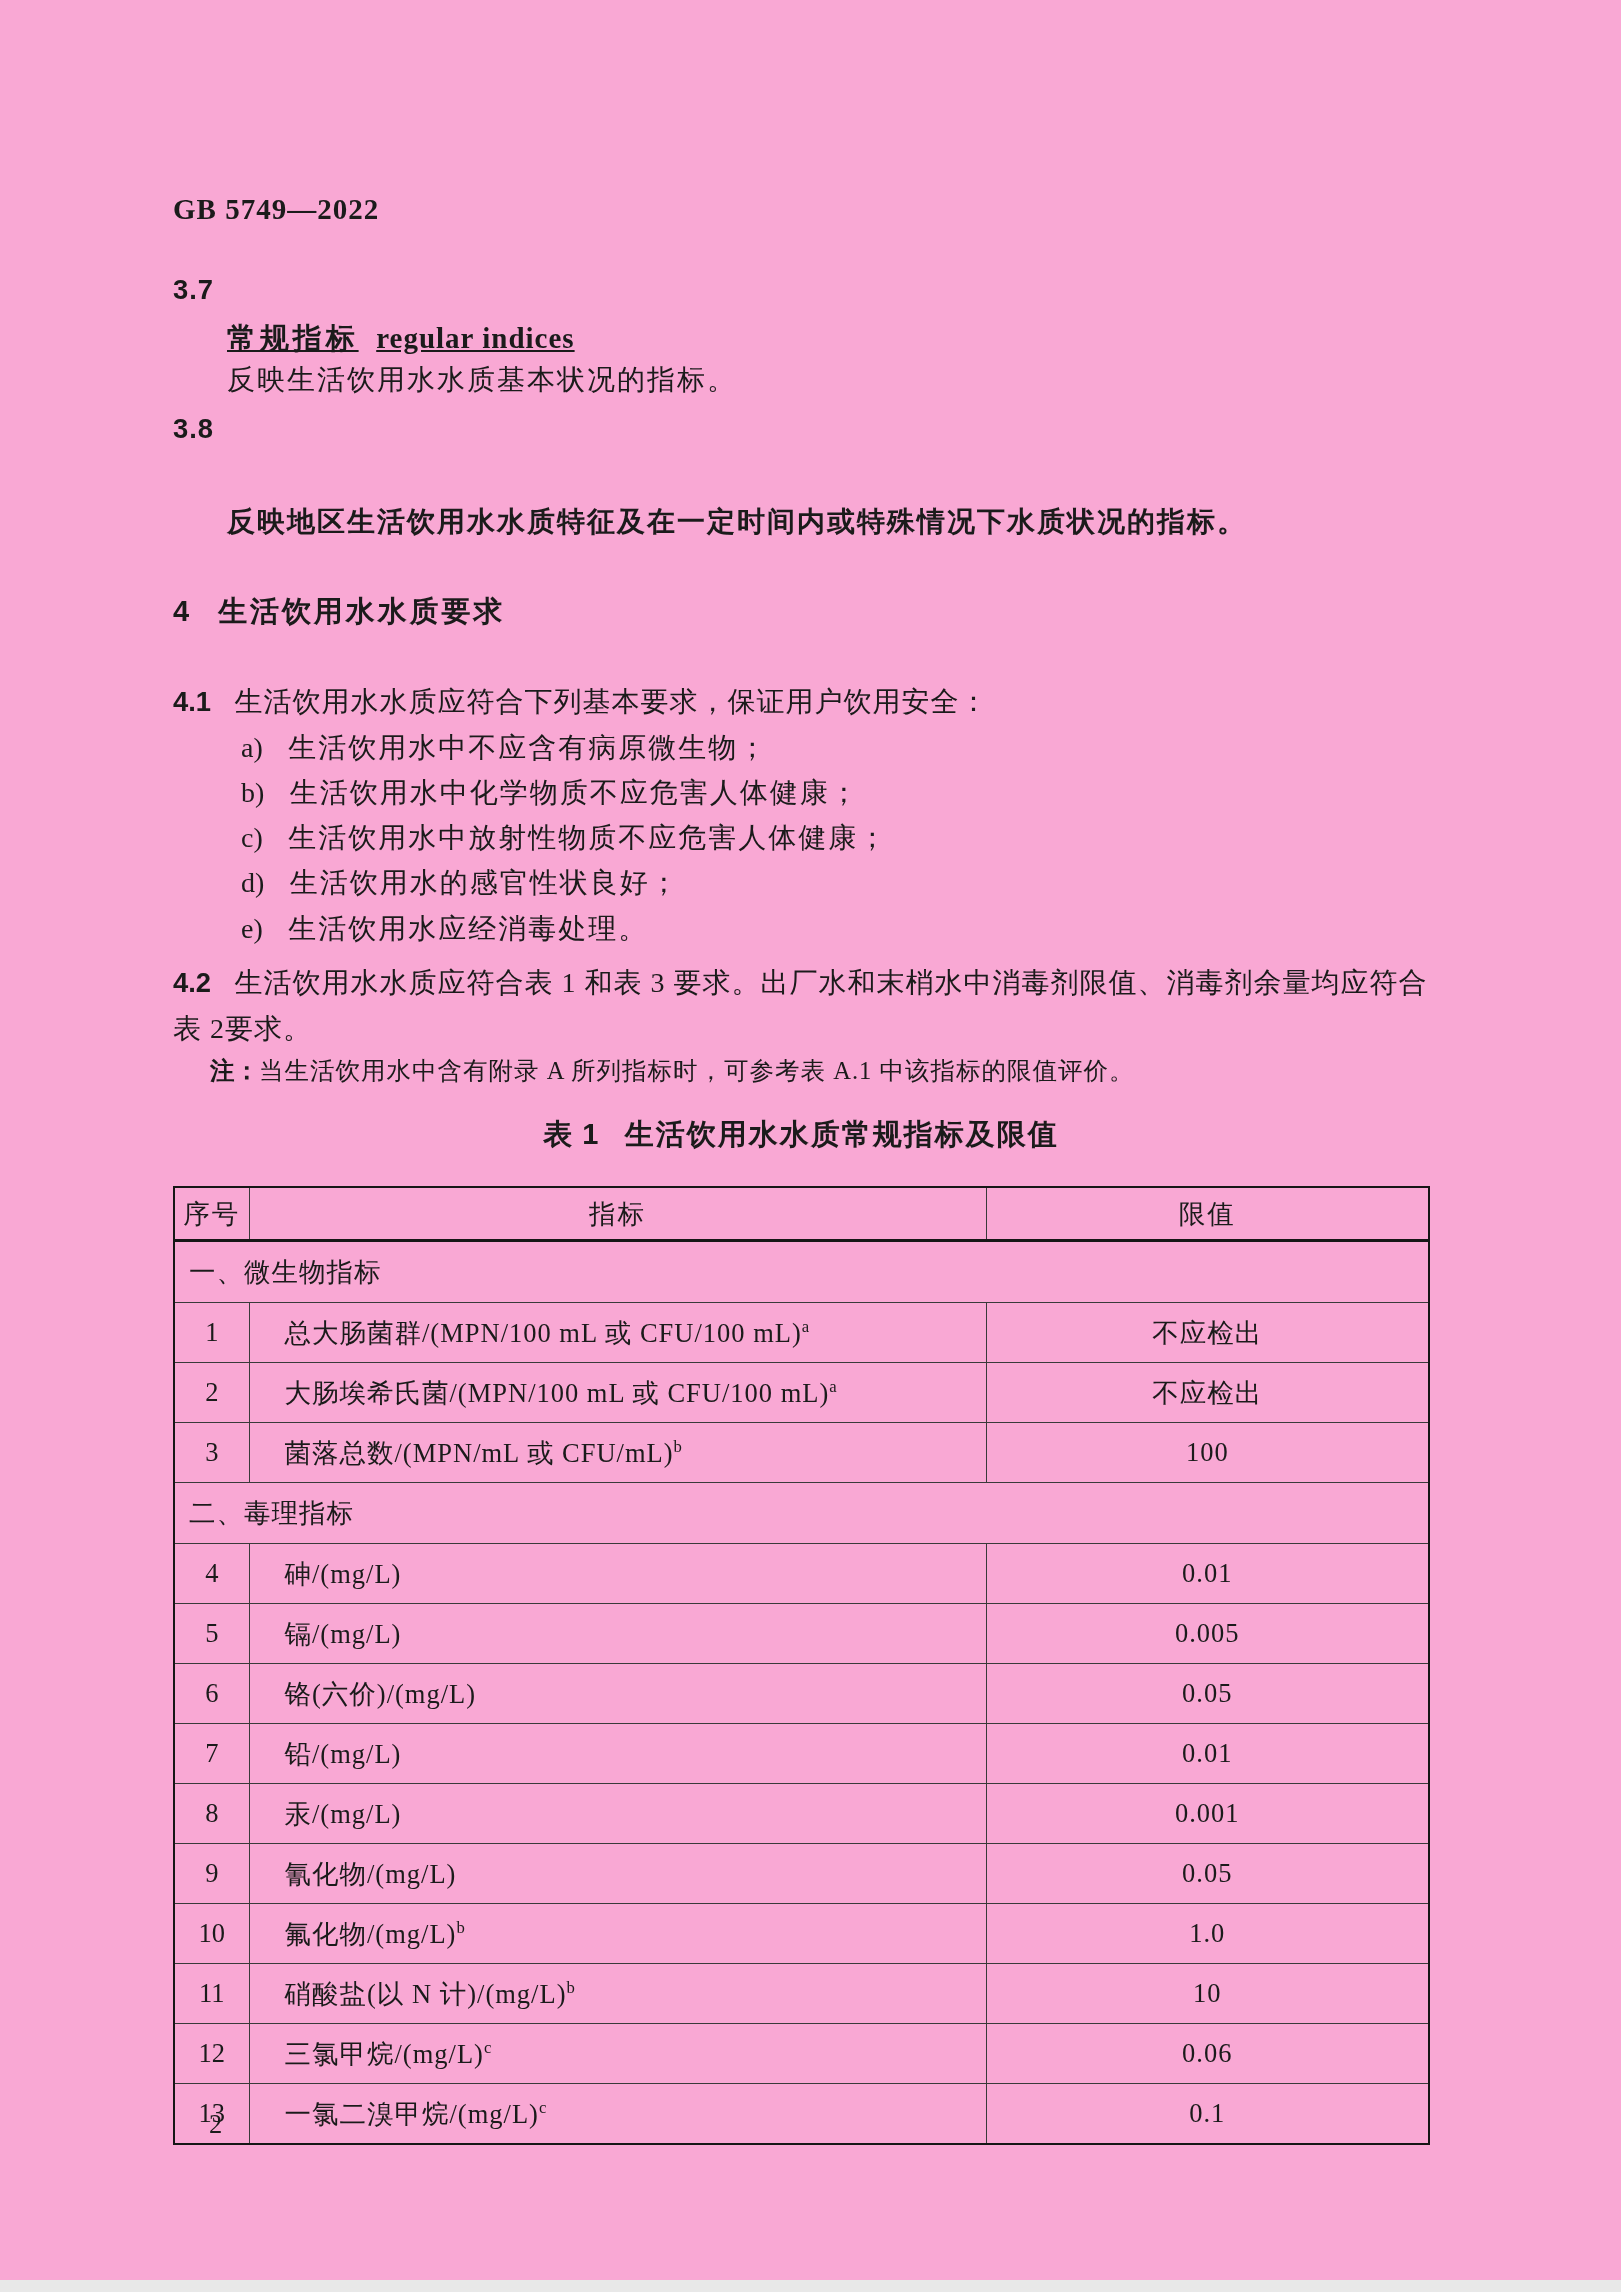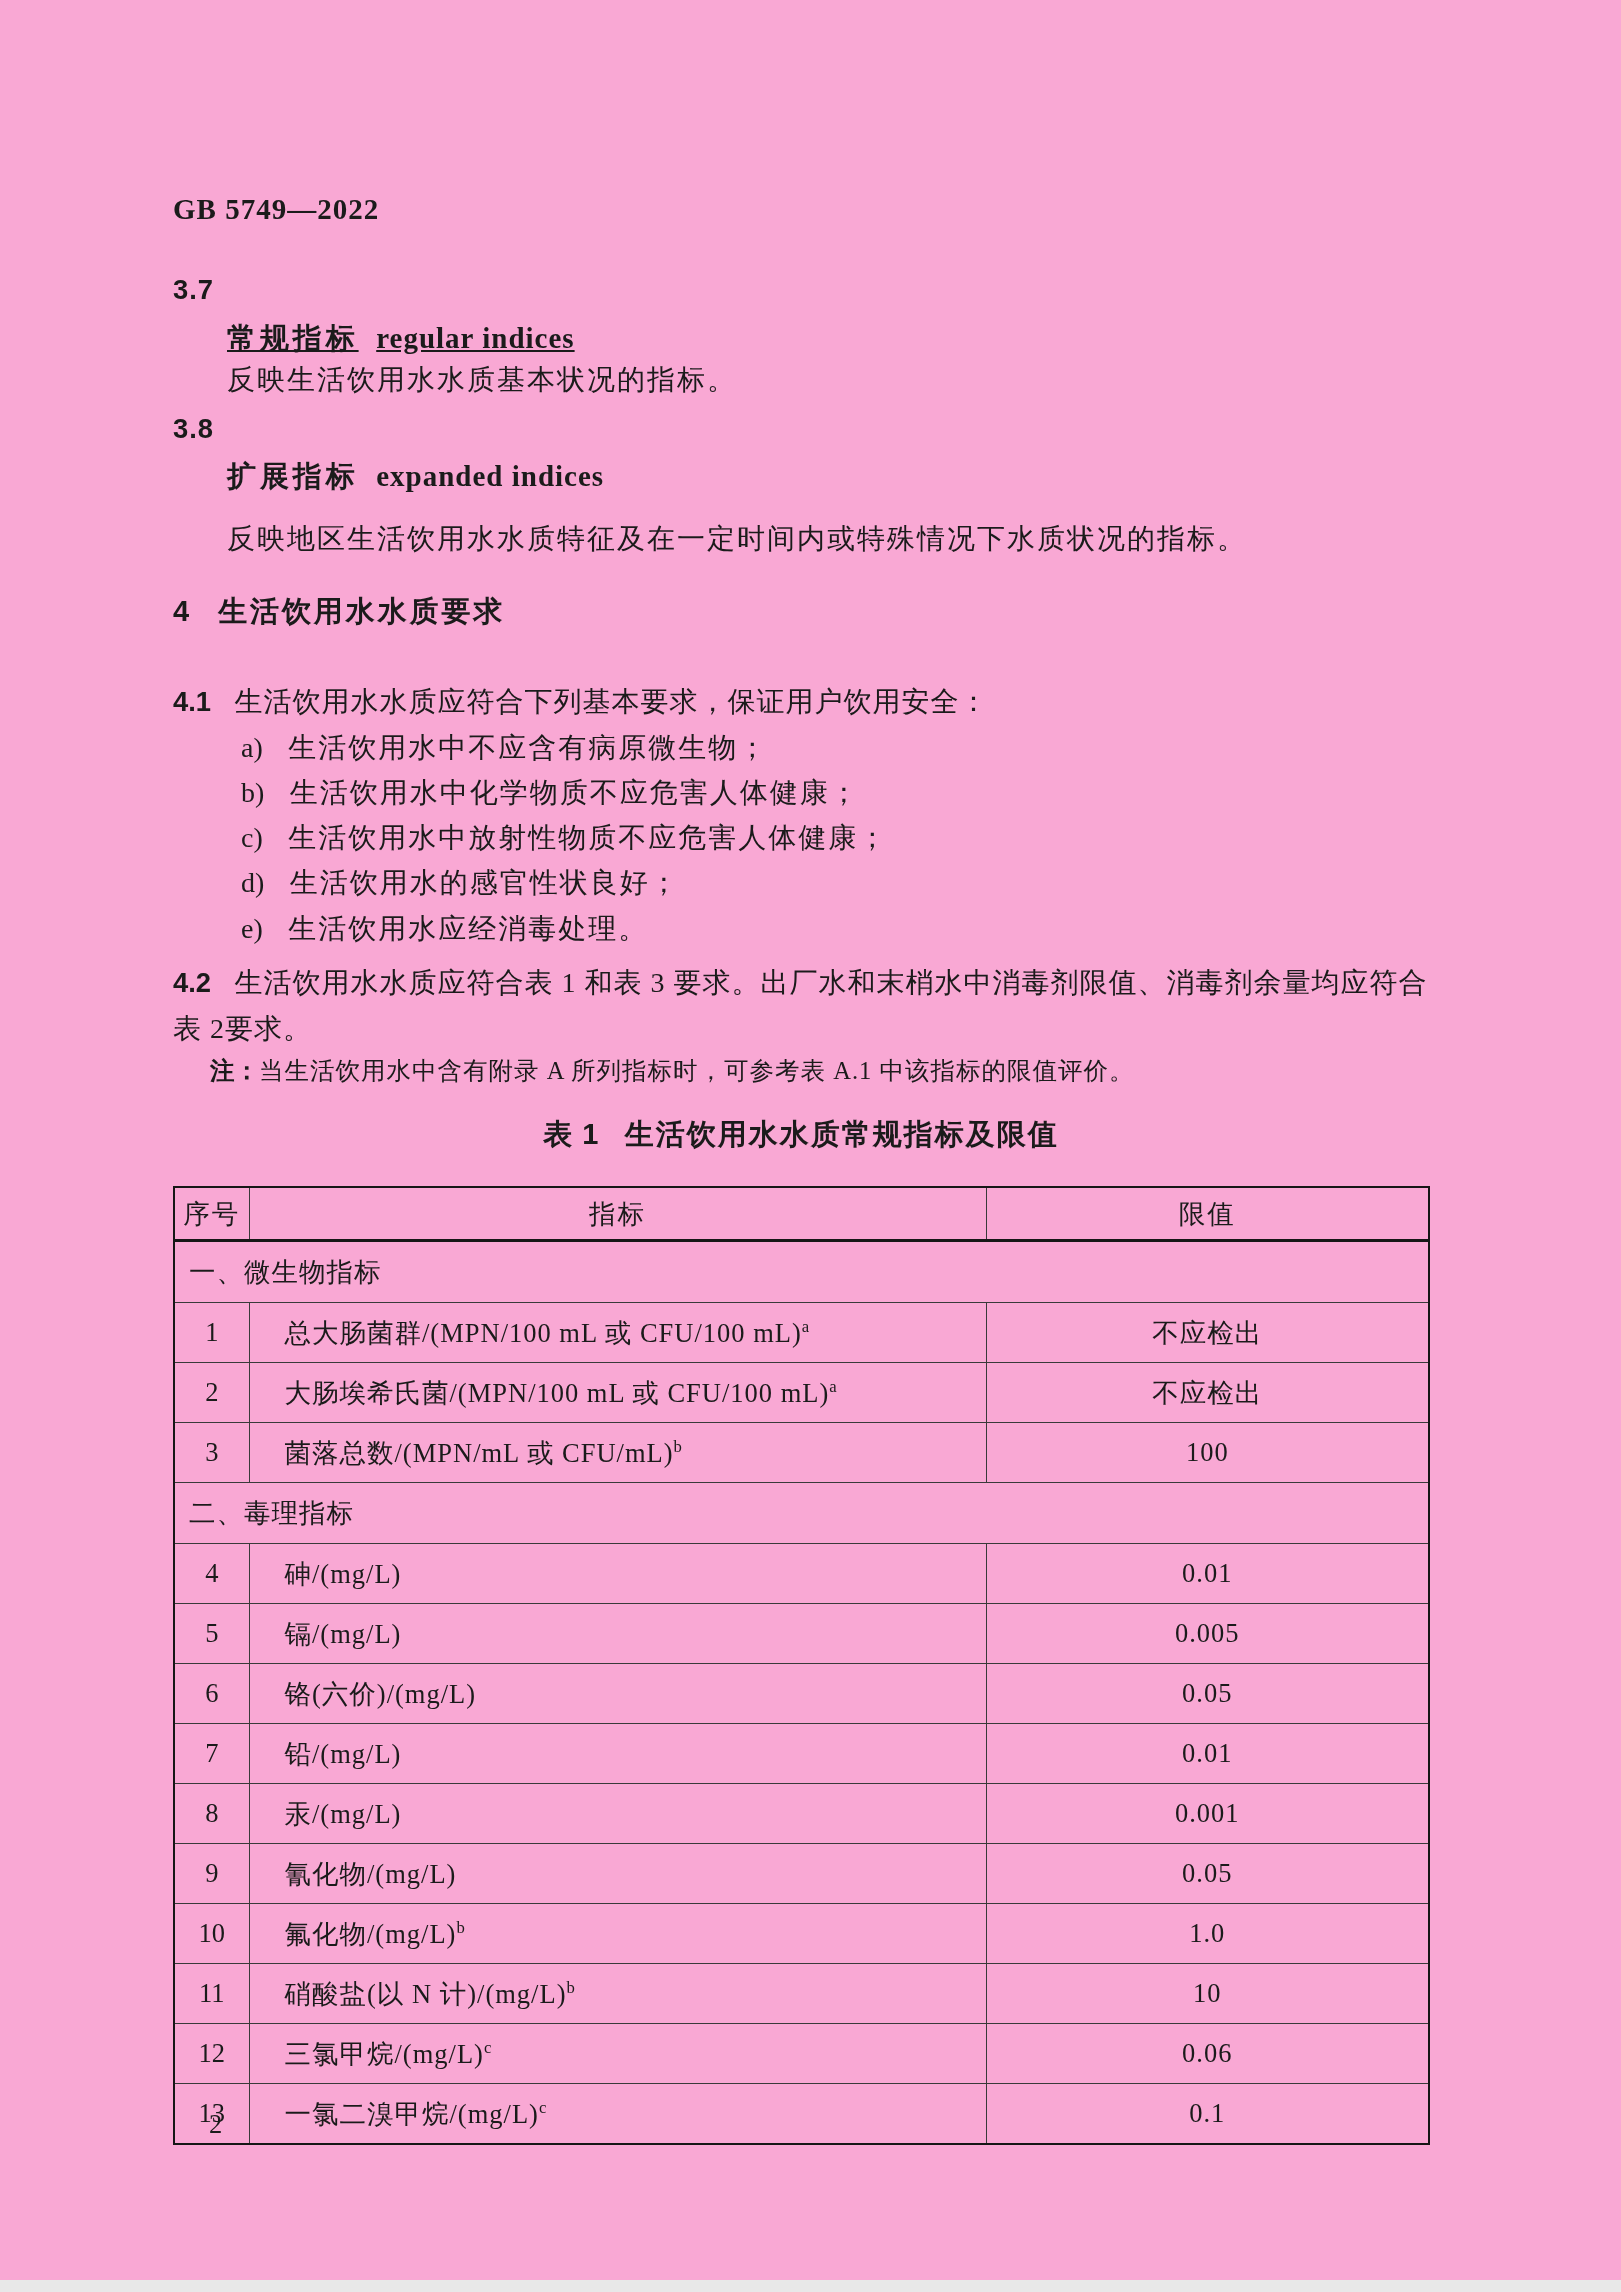--- a/index.html
+++ b/index.html
@@ -70,24 +70,21 @@
 
   <div class="abs doc-header song">GB 5749—2022</div>
 
   <div class="abs clause-num hei" style="left:173px; top:274px;">3.7</div>
   <div class="abs term-line" style="top:319px;text-decoration:underline;">
     <span class="hei term-cn">常规指标</span><span class="term-en">regular indices</span>
   </div>
   <div class="abs def-line song" style="top:361px;">反映生活饮用水水质基本状况的指标。</div>
 
   <div class="abs clause-num hei" style="left:173px; top:413px;">3.8</div>
-  <div class="abs term-line" style="top:457px;">
-    <span class="hei term-cn">扩展指标</span><span class="term-en">expanded indices</span>
-  </div>
-  <div class="abs def-line song" style="top:520px;">反映地区生活饮用水水质特征及在一定时间内或特殊情况下水质状况的指标。</div>
+  <div class="abs def-line song" style="top:503px;font-weight:bold;">反映地区生活饮用水水质特征及在一定时间内或特殊情况下水质状况的指标。</div>
 
   <div class="abs h4-line hei">
     <span>4</span><span class="h4-title">生活饮用水水质要求</span>
   </div>
 
   <div class="abs" style="left:173px; top:683px;">
     <span class="hei para-num">4.1</span><span class="song para-text">生活饮用水水质应符合下列基本要求，保证用户饮用安全：</span>
   </div>
 
   <div class="abs list-item song" style="top:774px;">

